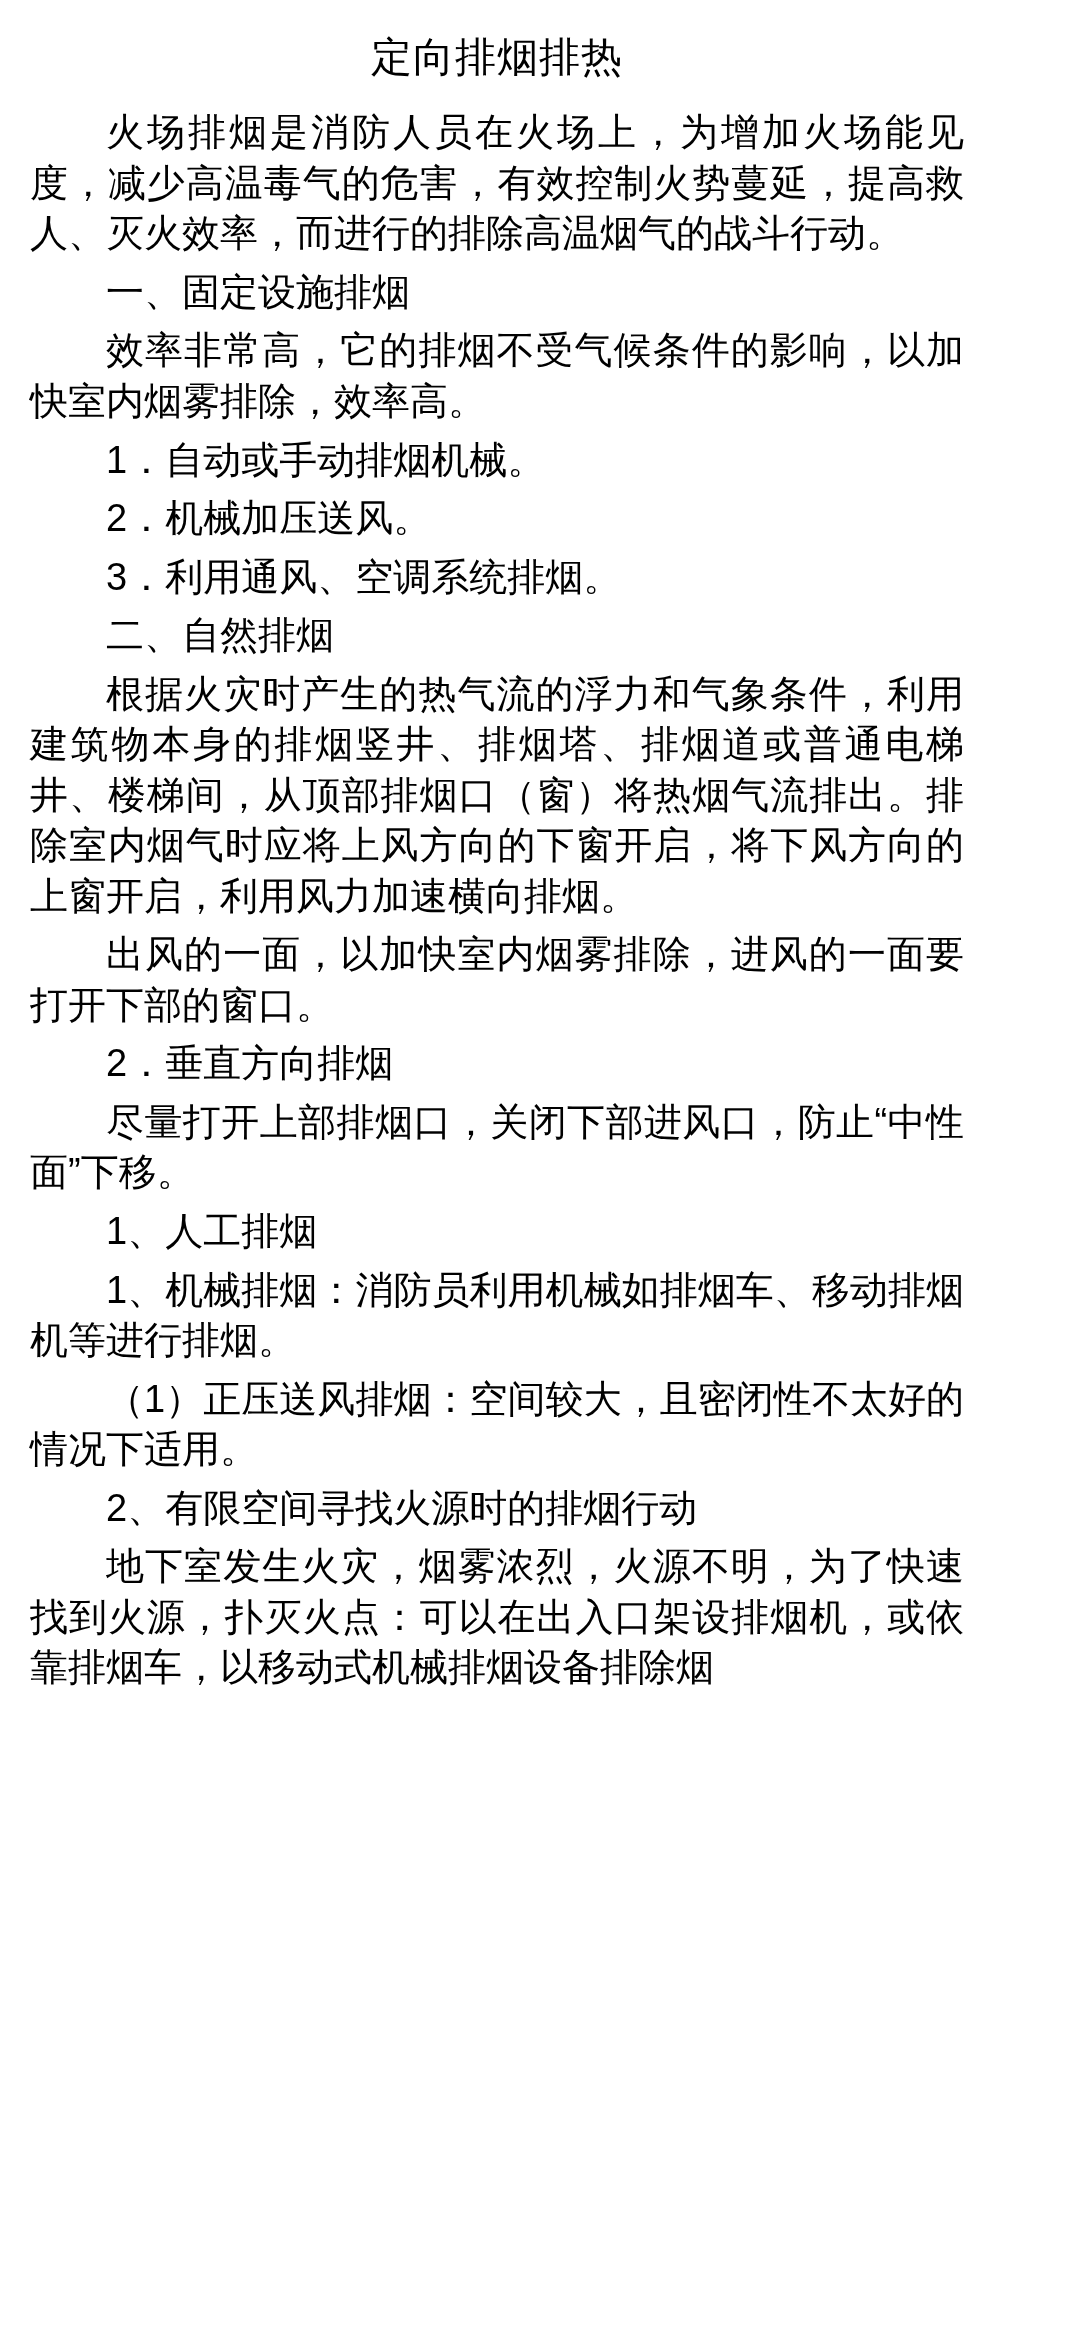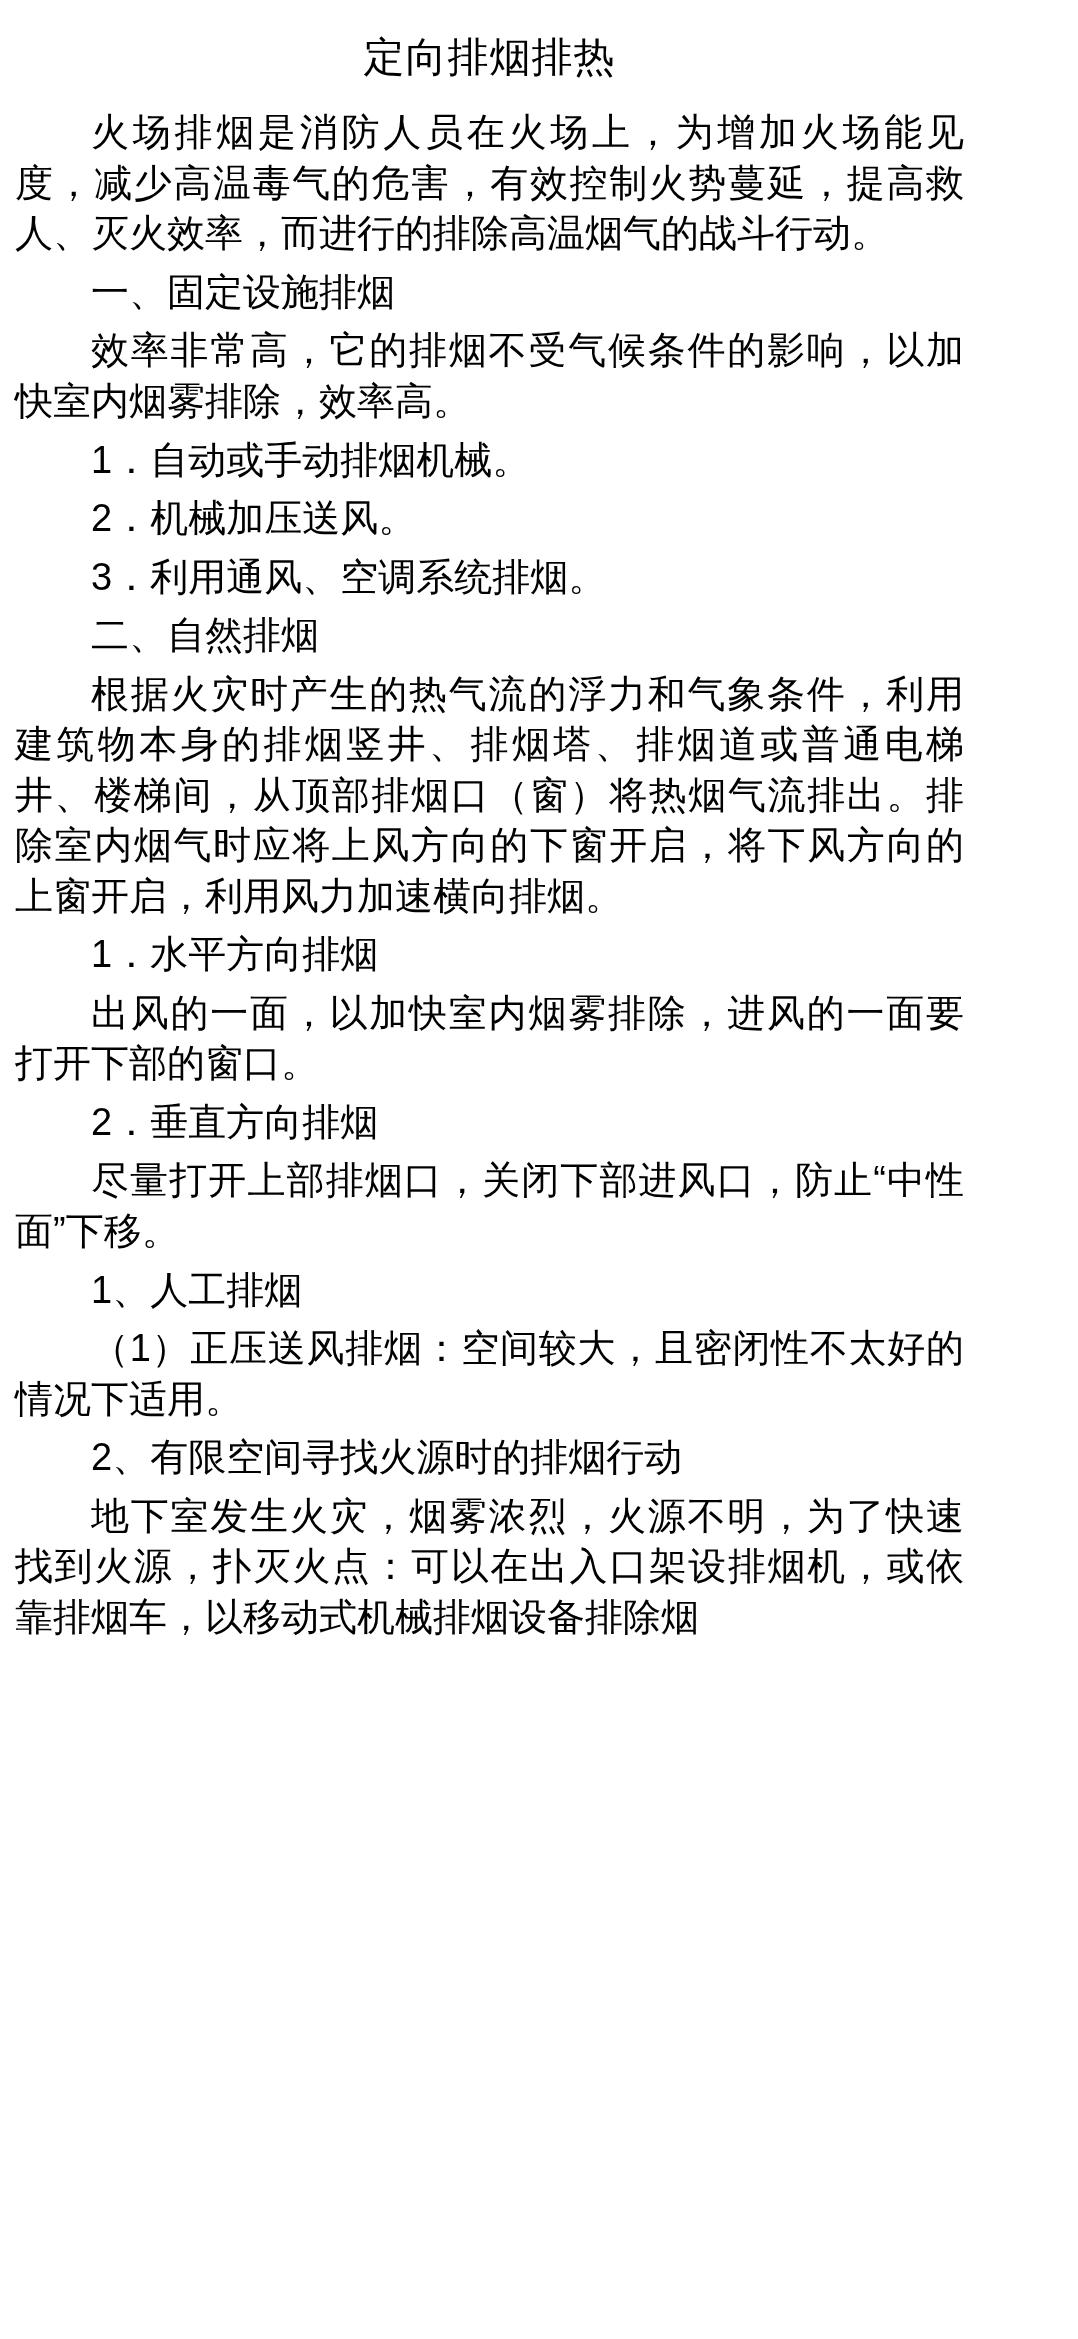--- a/index.html
+++ b/index.html
@@ -9,21 +9,21 @@
   }
   body {
     width: 1078px;
     min-height: 2339px;
     font-family: "Liberation Sans", "DejaVu Sans", sans-serif;
     color: #000000;
   }
   .page {
     width: 994px;
     box-sizing: border-box;
-    padding: 30px 22px 10px 7px;
+    padding: 30px 22px 10px 22px;
   }
   .doc-title {
     text-align: center;
     font-size: 41px;
     line-height: 1.35;
     font-weight: 400;
     margin: 0 0 22px 0;
     letter-spacing: 1px;
   }
   .para {
@@ -45,21 +45,21 @@
   <h1 class="doc-title">定向排烟排热</h1>
 
   <p class="para indent">火场排烟是消防人员在火场上，为增加火场能见度，减少高温毒气的危害，有效控制火势蔓延，提高救人、灭火效率，而进行的排除高温烟气的战斗行动。</p>
   <p class="para indent">一、固定设施排烟</p>
   <p class="para indent">效率非常高，它的排烟不受气候条件的影响，以加快室内烟雾排除，效率高。</p>
   <p class="para indent">1．自动或手动排烟机械。</p>
   <p class="para indent">2．机械加压送风。</p>
   <p class="para indent">3．利用通风、空调系统排烟。</p>
   <p class="para indent">二、自然排烟</p>
   <p class="para indent">根据火灾时产生的热气流的浮力和气象条件，利用建筑物本身的排烟竖井、排烟塔、排烟道或普通电梯井、楼梯间，从顶部排烟口（窗）将热烟气流排出。排除室内烟气时应将上风方向的下窗开启，将下风方向的上窗开启，利用风力加速横向排烟。</p>
-  <p class="para indent">1．水平方向排烟</p>
   <p class="para indent">出风的一面，以加快室内烟雾排除，进风的一面要打开下部的窗口。</p>
   <p class="para indent">2．垂直方向排烟</p>
   <p class="para indent">尽量打开上部排烟口，关闭下部进风口，防止“中性面”下移。</p>
   <p class="para indent">1、人工排烟</p>
+  <p class="para indent">1、机械排烟：消防员利用机械如排烟车、移动排烟机等进行排烟。</p>
   <p class="para indent">（1）正压送风排烟：空间较大，且密闭性不太好的情况下适用。</p>
   <p class="para indent">2、有限空间寻找火源时的排烟行动</p>
   <p class="para indent">地下室发生火灾，烟雾浓烈，火源不明，为了快速找到火源，扑灭火点：可以在出入口架设排烟机，或依靠排烟车，以移动式机械排烟设备排除烟</p>
 </div>
 
 </body></html>

